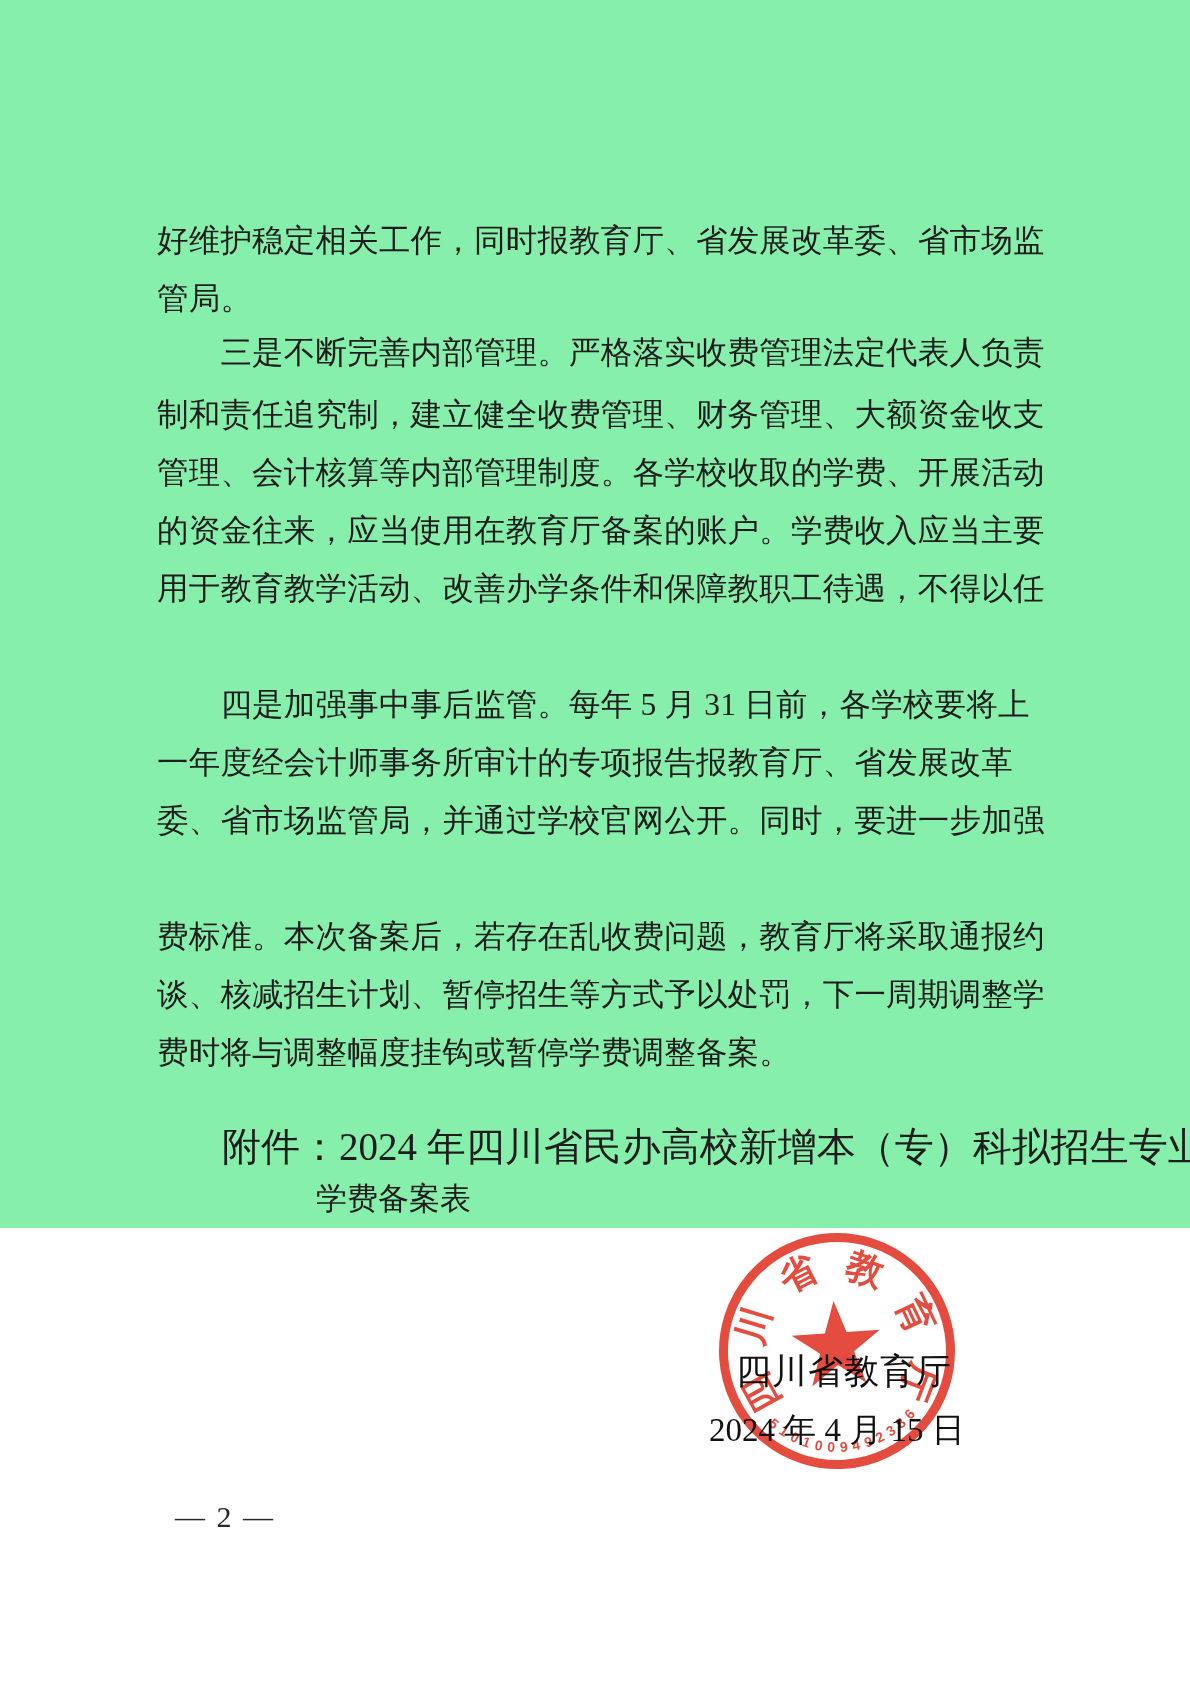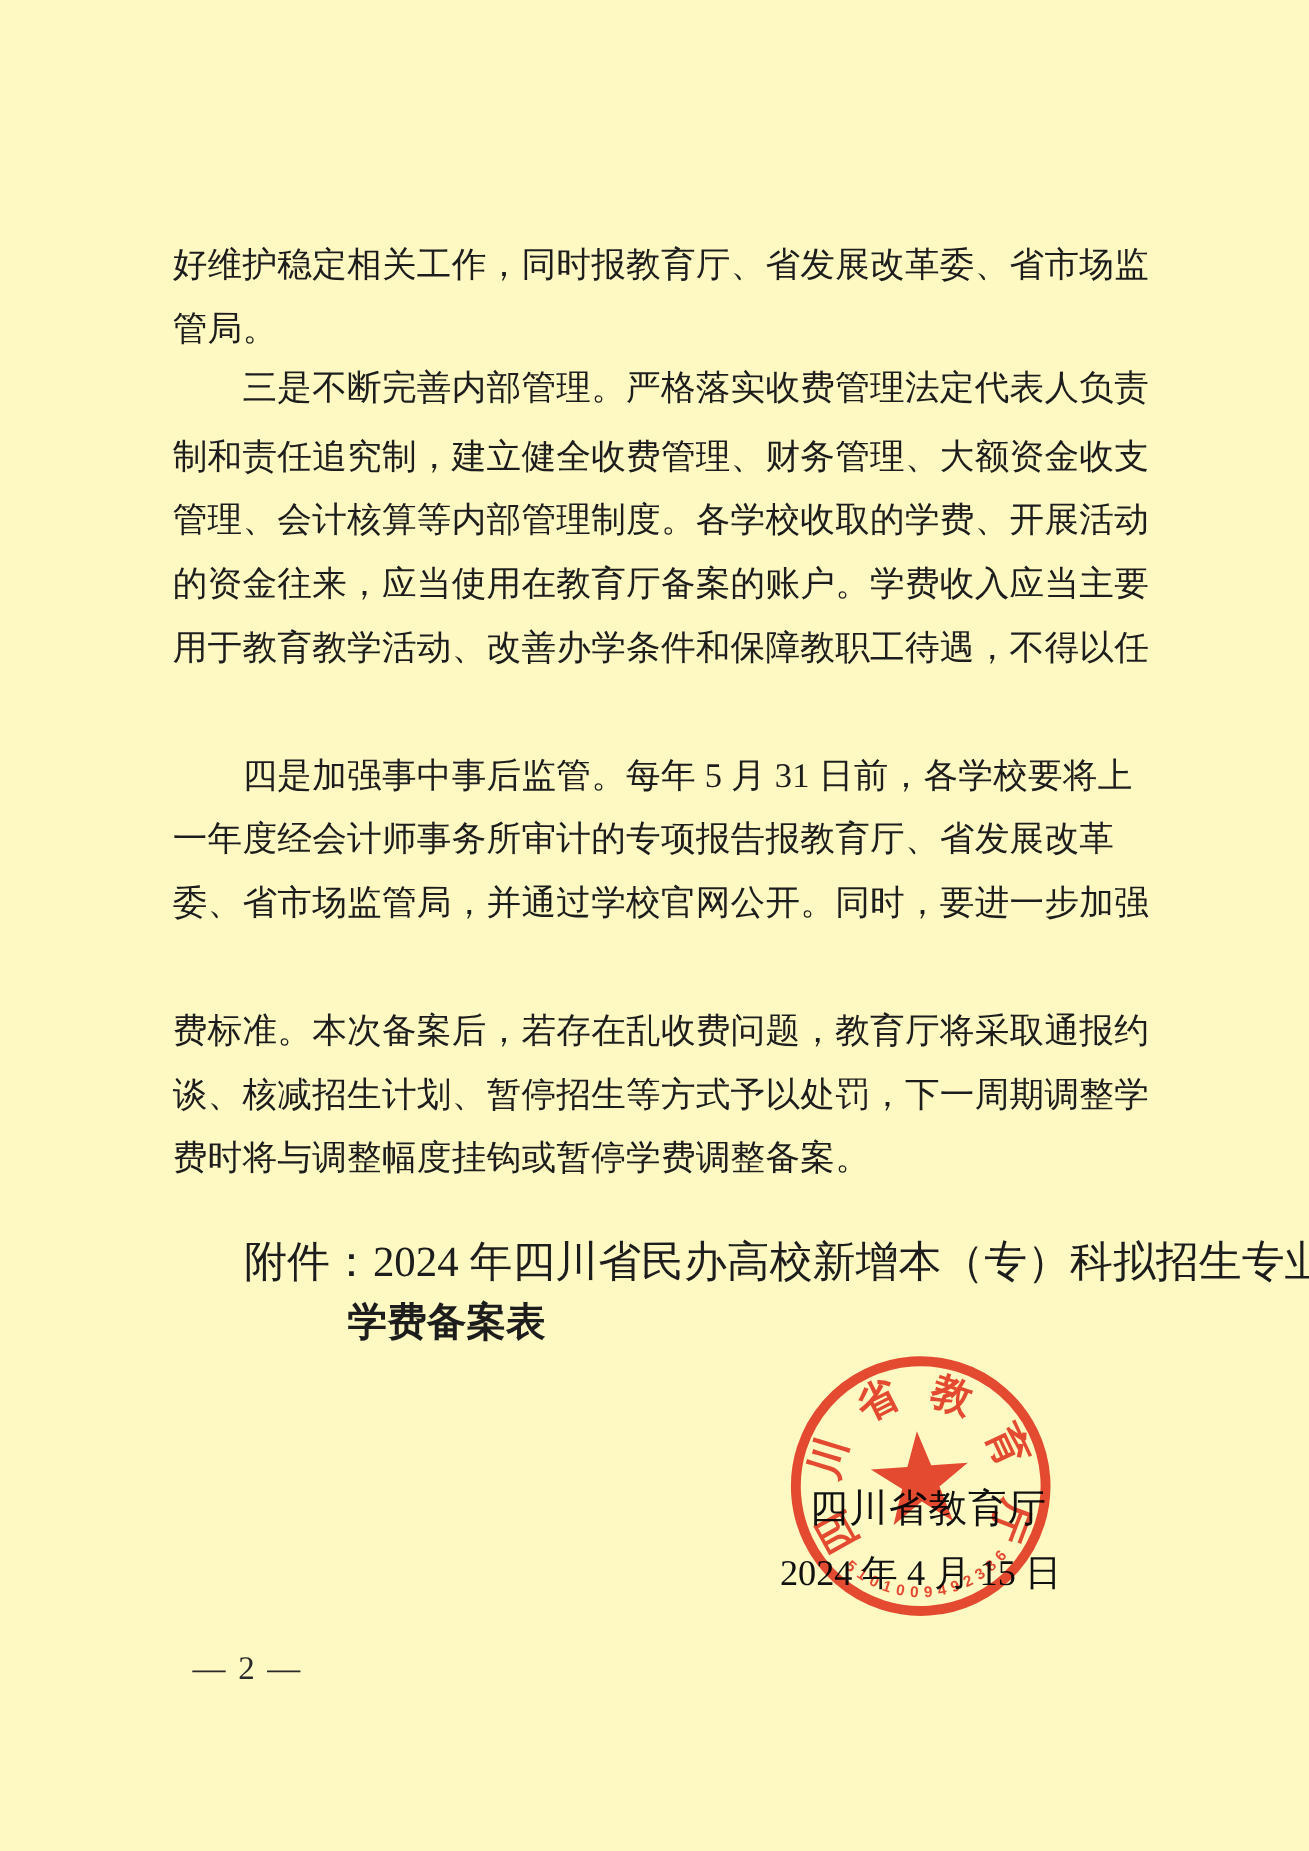--- a/index.html
+++ b/index.html
@@ -4,37 +4,37 @@
 <style>
   html,body { margin:0; padding:0; }
   body {
     width:1190px; height:1683px;
     background:#ffffff;
     font-family:"Liberation Serif","DejaVu Serif",serif;
     color:#1d1d1d;
     position:relative;
     overflow:hidden;
   }
-  .page { position:absolute; left:0; top:0; width:1190px; height:1683px; background:#fef9c3; }
+  .page { position:absolute; left:0; top:0; width:1190px; height:1228px; background:#86efac; }
 
   
   .bline {
     position:absolute;
     left:157px;
     width:900px;
     font-size:31.5px;
     line-height:1.18;
     white-space:pre;
     letter-spacing:0.2px;
     color:#1d1d1d;
   }
 
   
   .attach1 { position:absolute; left:222px; top:1120px; font-size:39px; white-space:pre; }
-  .attach2 { position:absolute; left:316px; top:1178px; font-size:36px; white-space:pre;font-weight:bold; }
+  .attach2 { position:absolute; left:316px; top:1178px; font-size:31px; white-space:pre; }
 
   
   .sig-org  { position:absolute; left:736px; top:1348px; font-size:35px; letter-spacing:1px; color:#111; }
   .sig-date { position:absolute; left:709px; top:1408px; font-size:33px; color:#111; }
 
   
   .pagenum {
     position:absolute; left:160px; top:1500px;
     width:130px; text-align:center;
     font-size:30px; color:#2a2a2a; letter-spacing:2px;

